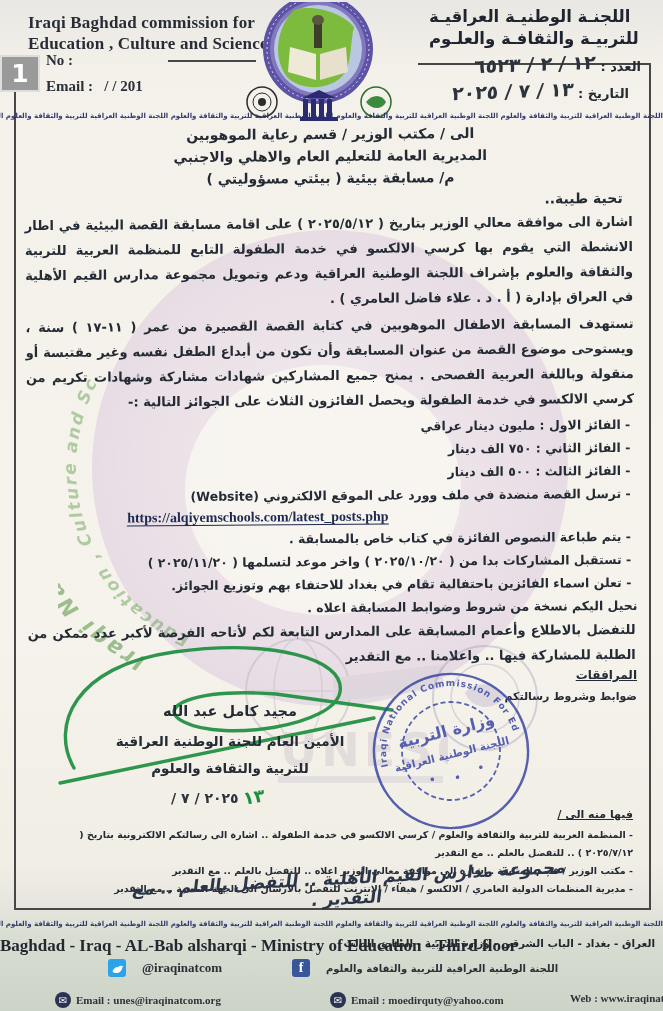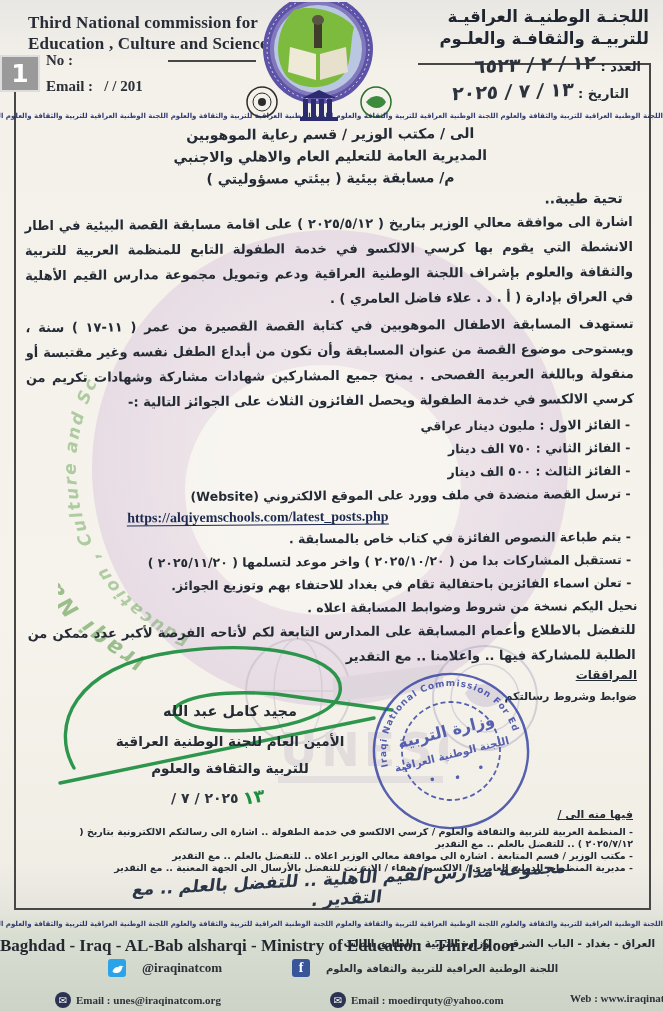--- a/index.html
+++ b/index.html
@@ -8,21 +8,21 @@
     font-family:"DejaVu Sans",sans-serif;color:#242b35}
   .abs{position:absolute}
   .ar{direction:rtl}
   .serif{font-family:"Liberation Serif",serif}
   .frame{position:absolute;background:#474747}
   .hand{direction:ltr;unicode-bidi:bidi-override;font-weight:700;color:#2c333c}
   
   .org-en{left:28px;top:12px;font-size:17px;font-weight:700;color:#272c36;line-height:21px;letter-spacing:.2px}
   .nofield{left:46px;top:52px;font-size:15px;font-weight:700;color:#2a2f38}
   .datefield{left:46px;top:78px;font-size:15px;font-weight:700;color:#2a2f38}
-  .org-ar{right:14px;top:6px;width:220px;text-align:right;font-size:16.5px;font-weight:700;color:#1f2530;line-height:22px}
+  .org-ar{right:14px;top:6px;width:220px;text-align:left;font-size:16.5px;font-weight:700;color:#1f2530;line-height:22px}
   .numrow{right:22px;top:53px;font-size:13px;font-weight:700}
   .datrow{right:34px;top:80px;font-size:13px;font-weight:700}
   .hnum{font-size:19px;display:inline-block;transform:rotate(-2deg) skewX(-6deg)}
   .pageflag{left:0;top:55px;width:40px;height:37px;background:#9a9a9a;box-shadow:0 0 0 2px #ffffffaa inset;
     color:#fff;font-size:25px;font-weight:700;display:flex;align-items:center;justify-content:center}
   
   .strip{left:0;width:663px;overflow:hidden;white-space:nowrap;text-align:center;
     font-size:7px;font-weight:700;color:#27316b;opacity:.95}
   .flow{left:26px;top:126px;width:612px;transform:rotate(-.4deg)}
   .c{text-align:center}
@@ -34,21 +34,21 @@
   .url span{color:#1d2a4f;border-bottom:1.5px solid #1d2a4f;font-family:"Liberation Serif",serif;font-weight:700}
   
   .sig-name{left:110px;top:703px;width:240px;text-align:center;font-size:14.5px;font-weight:700}
   .sig-t1{left:70px;top:733px;width:320px;text-align:center;font-size:13.5px;font-weight:700}
   .sig-t2{left:110px;top:760px;width:240px;text-align:center;font-size:13.5px;font-weight:700}
   .sig-date{left:118px;top:786px;width:200px;text-align:center;font-size:14px}
   .sig-day{color:#1d8f3f;font-size:18px;display:inline-block;transform:rotate(-10deg);font-weight:700}
   .attach-t{right:26px;top:668px;font-size:12px;font-weight:700;text-decoration:underline}
   .attach-i{right:26px;top:690px;font-size:11px;font-weight:700}
   .cc-t{right:30px;top:808px;font-size:11px;font-weight:700;text-decoration:underline}
-  .cc{right:30px;top:826px;width:600px;font-size:9.5px;font-weight:700;line-height:12px;text-align:right}
+  .cc{right:30px;top:826px;width:600px;font-size:9.5px;font-weight:700;line-height:18px;text-align:right}
   .cc-hand{right:80px;top:868px;width:470px;text-align:center;font-size:17px;font-weight:700;color:#2a3547;
     transform:rotate(-3deg) skewX(-10deg);letter-spacing:1px}
   
   .stamp{left:366px;top:666px;width:170px;height:170px;transform:rotate(-14deg);opacity:.85}
   
   .addr-en{left:0;top:936px;font-size:17px;font-weight:700;color:#23282f}
   .addr-ar{right:8px;top:937px;font-size:10.5px;font-weight:700;color:#23282f}
   .social{top:959px;display:flex;align-items:center;gap:16px}
   .icon-sq{width:18px;height:18px;border-radius:3px;display:flex;align-items:center;justify-content:center}
   .tw{background:#2aa3e8}.fb{background:#3a569b;color:#fff;font-family:"Liberation Serif",serif;font-weight:700;font-size:14px}
@@ -92,21 +92,21 @@
     <rect x="60" y="140" width="165" height="7" fill="#d9d2d9"></rect>
   </svg>
 
   <div class="frame" style="left:14px;top:75px;width:1.5px;height:833px"></div>
   <div class="frame" style="left:649px;top:63px;width:1.5px;height:845px"></div>
   <div class="frame" style="left:14px;top:908px;width:637px;height:1.5px"></div>
   <div class="frame" style="left:168px;top:60px;width:88px;height:1.5px"></div>
   <div class="frame" style="left:418px;top:63px;width:233px;height:1.5px"></div>
 
   <div class="abs org-en serif">
-    <div>Third National commission for</div>
+    <div>Iraqi Baghdad commission for</div>
     <div>Education , Culture and Science</div>
   </div>
   <div class="abs nofield serif"><span>No :</span></div>
   <div class="abs datefield serif">
     <span>Email :</span>&nbsp;&nbsp;&nbsp;<span>/      / 201</span>
   </div>
 
   <div class="abs org-ar ar">
     <div>اللجنـة الوطنيـة العراقيـة</div>
     <div>للتربيـة والثقافـة والعلـوم</div>

